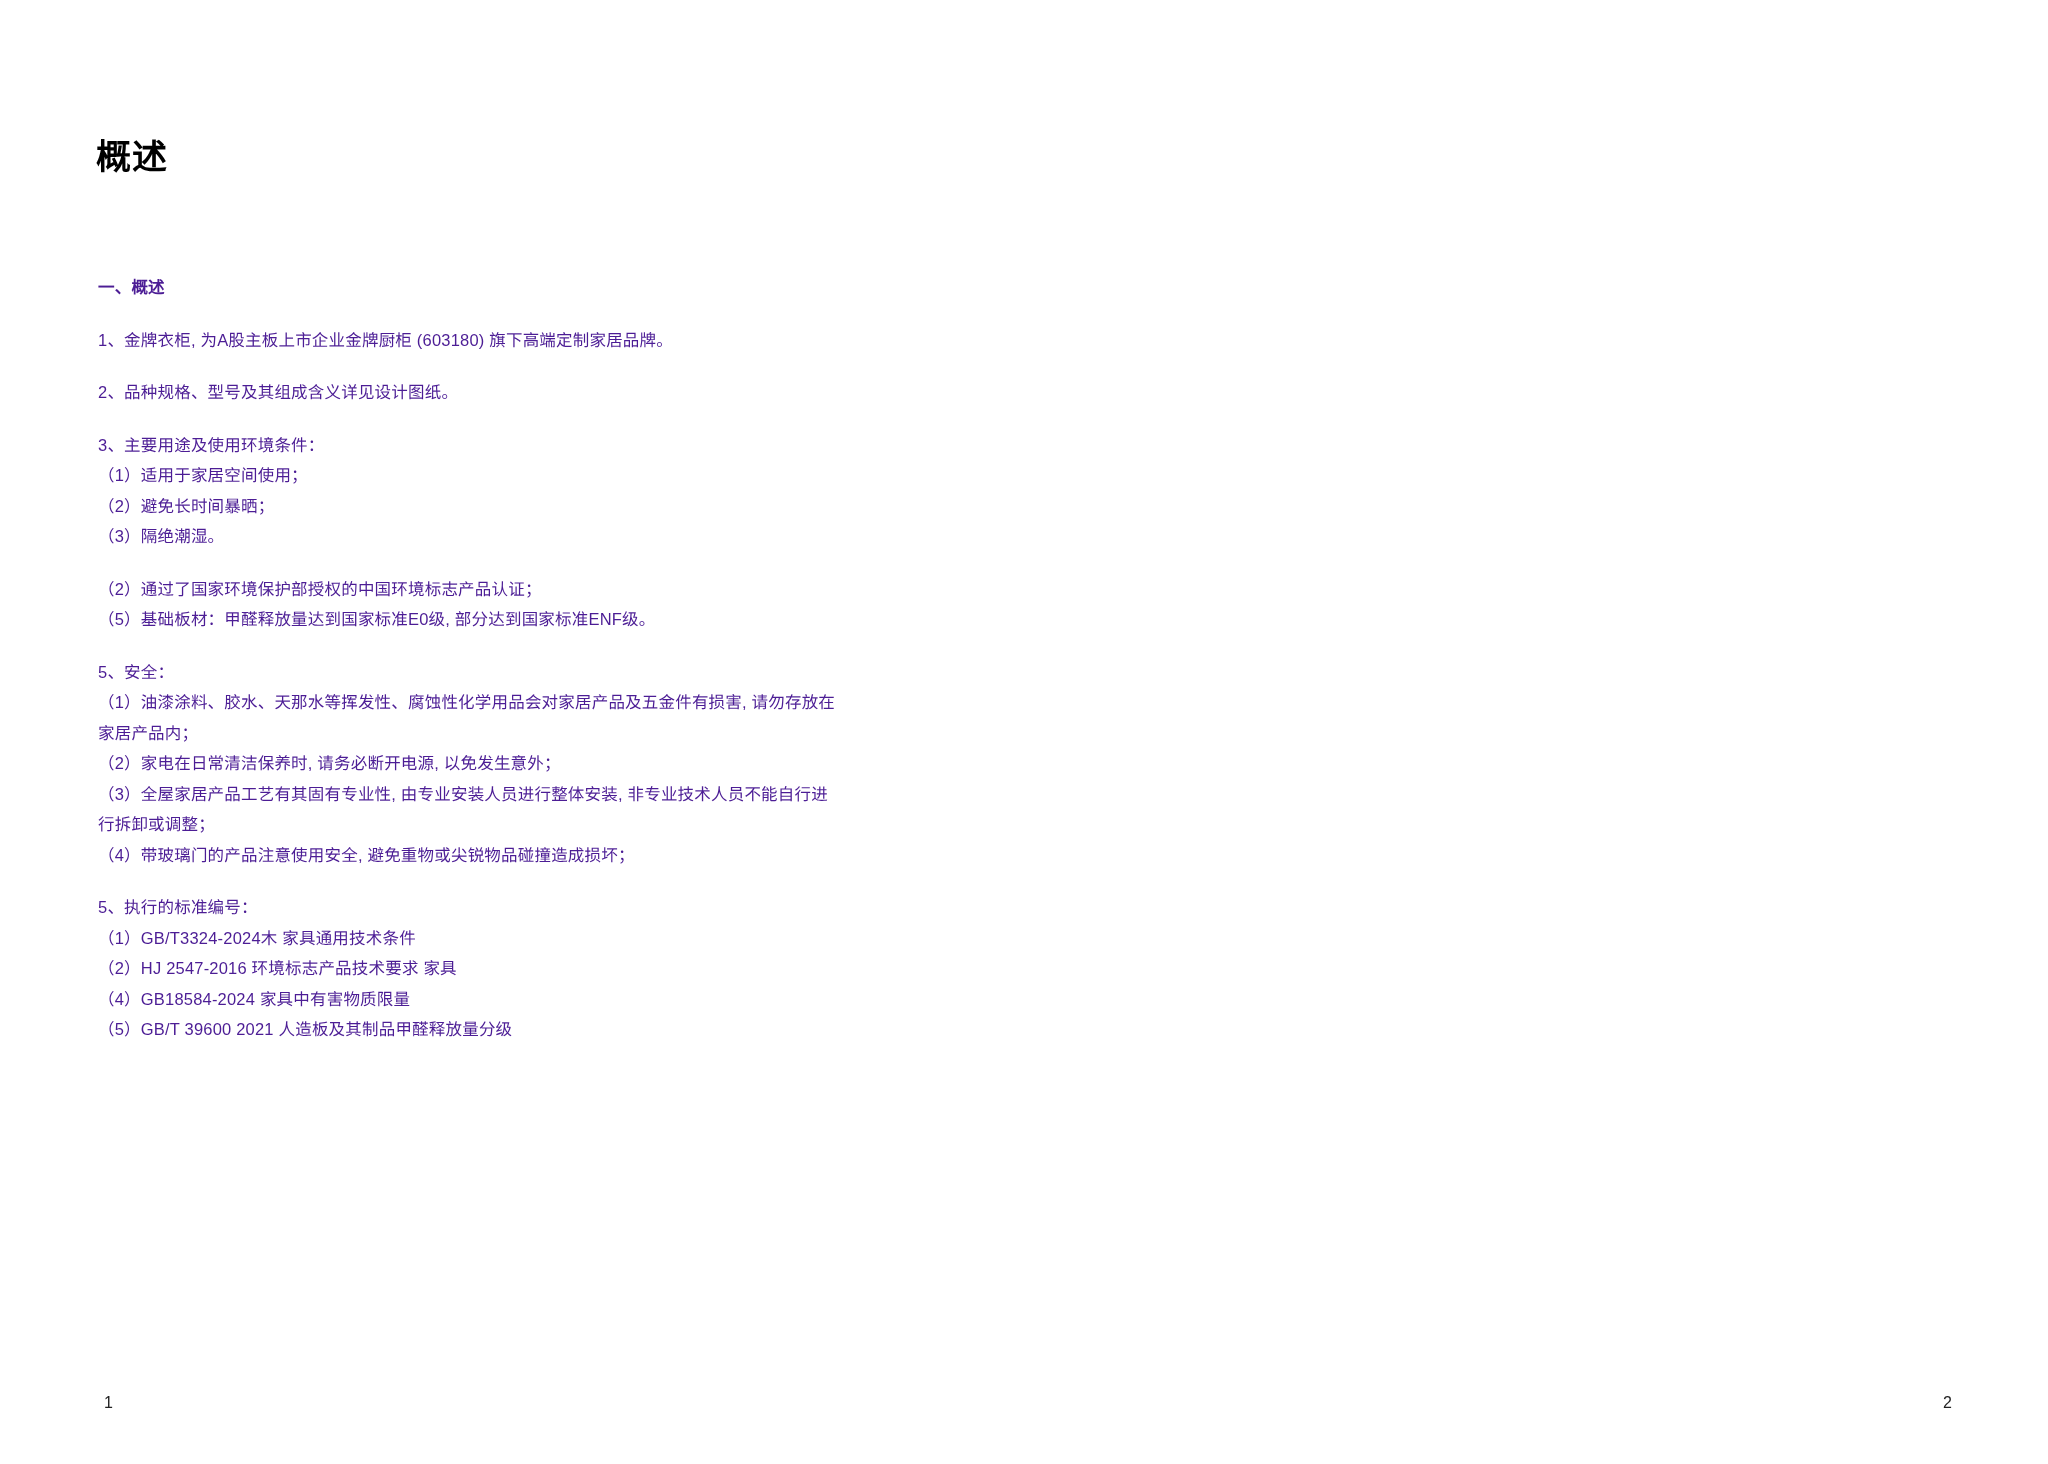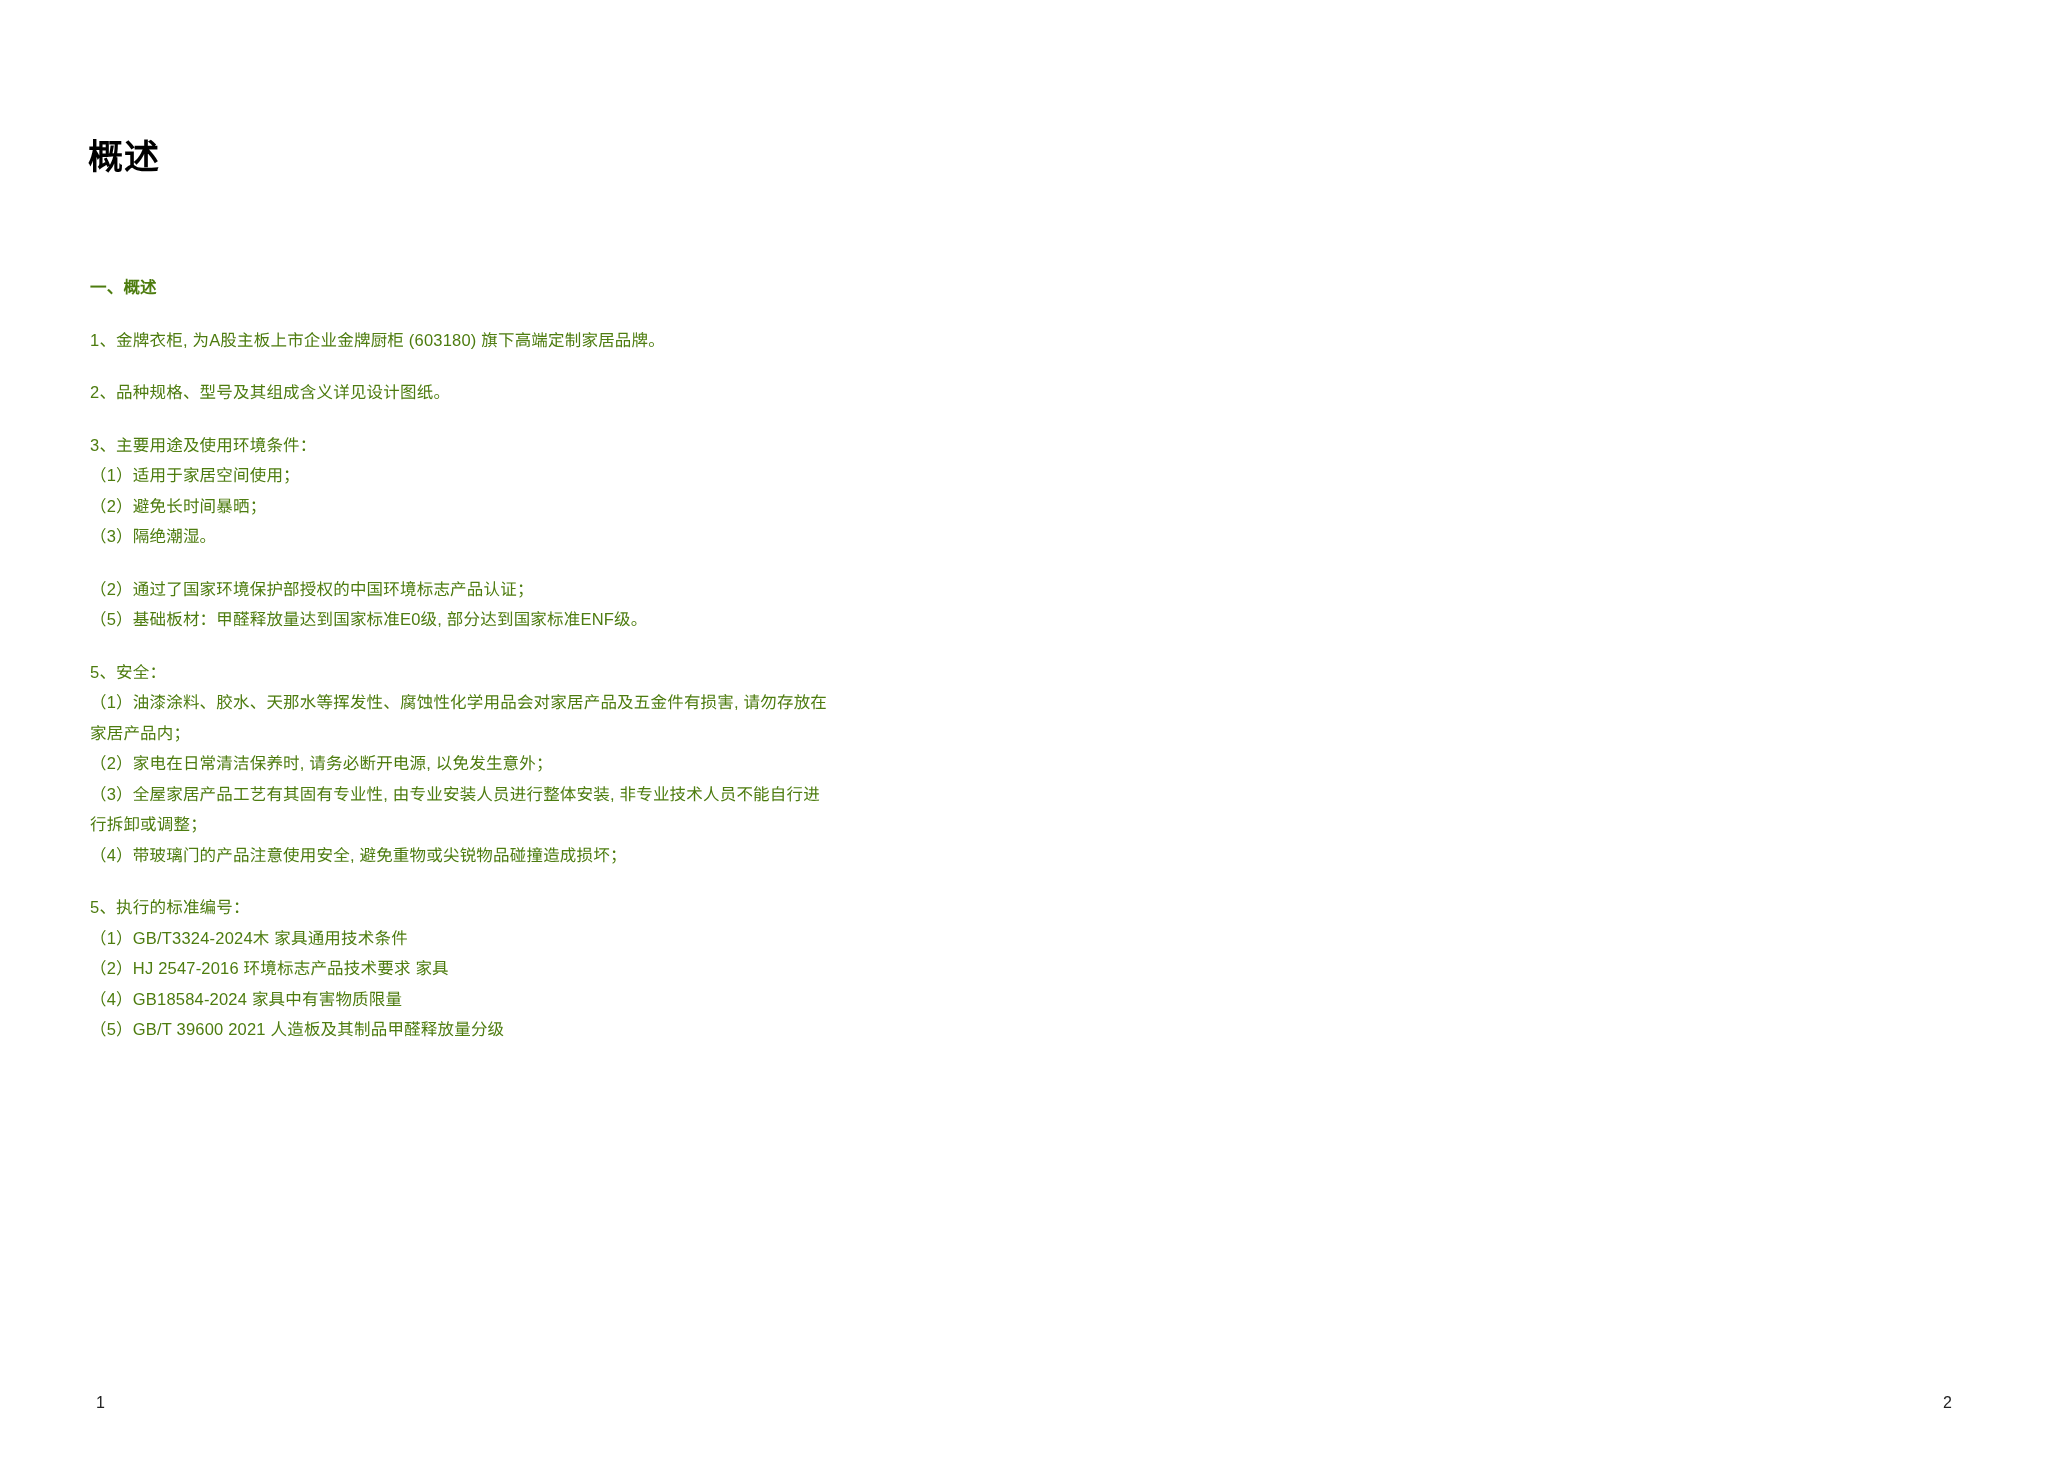--- a/index.html
+++ b/index.html
@@ -15,36 +15,36 @@
     position: relative;
     overflow: hidden;
   }
   .page {
     position: absolute;
     top: 0;
     width: 1024px;
     height: 1464px;
     box-sizing: border-box;
   }
-  .page-left { left: 0; }
+  .page-left { left: 8px; }
   .page-right { left: 1024px; }
 
   .h1 {
     font-size: 35px;
     font-weight: bold;
     letter-spacing: 1px;
     color: #000;
   }
   .left-h1 { position: absolute; left: 88px; top: 128px; }
 
   .body-col {
     position: absolute;
     font-size: 16.5px;
     line-height: 1.85;
-    color: #4d7c0f;
+    color: #4c1d95;
     letter-spacing: 0.2px;
   }
   .left-body {
     left: 90px;
     top: 272px;
     width: 860px;
   }
   .blk { margin-bottom: 22px; }
   .blk p { margin: 0; }
   .blk .ln { display: block; }

